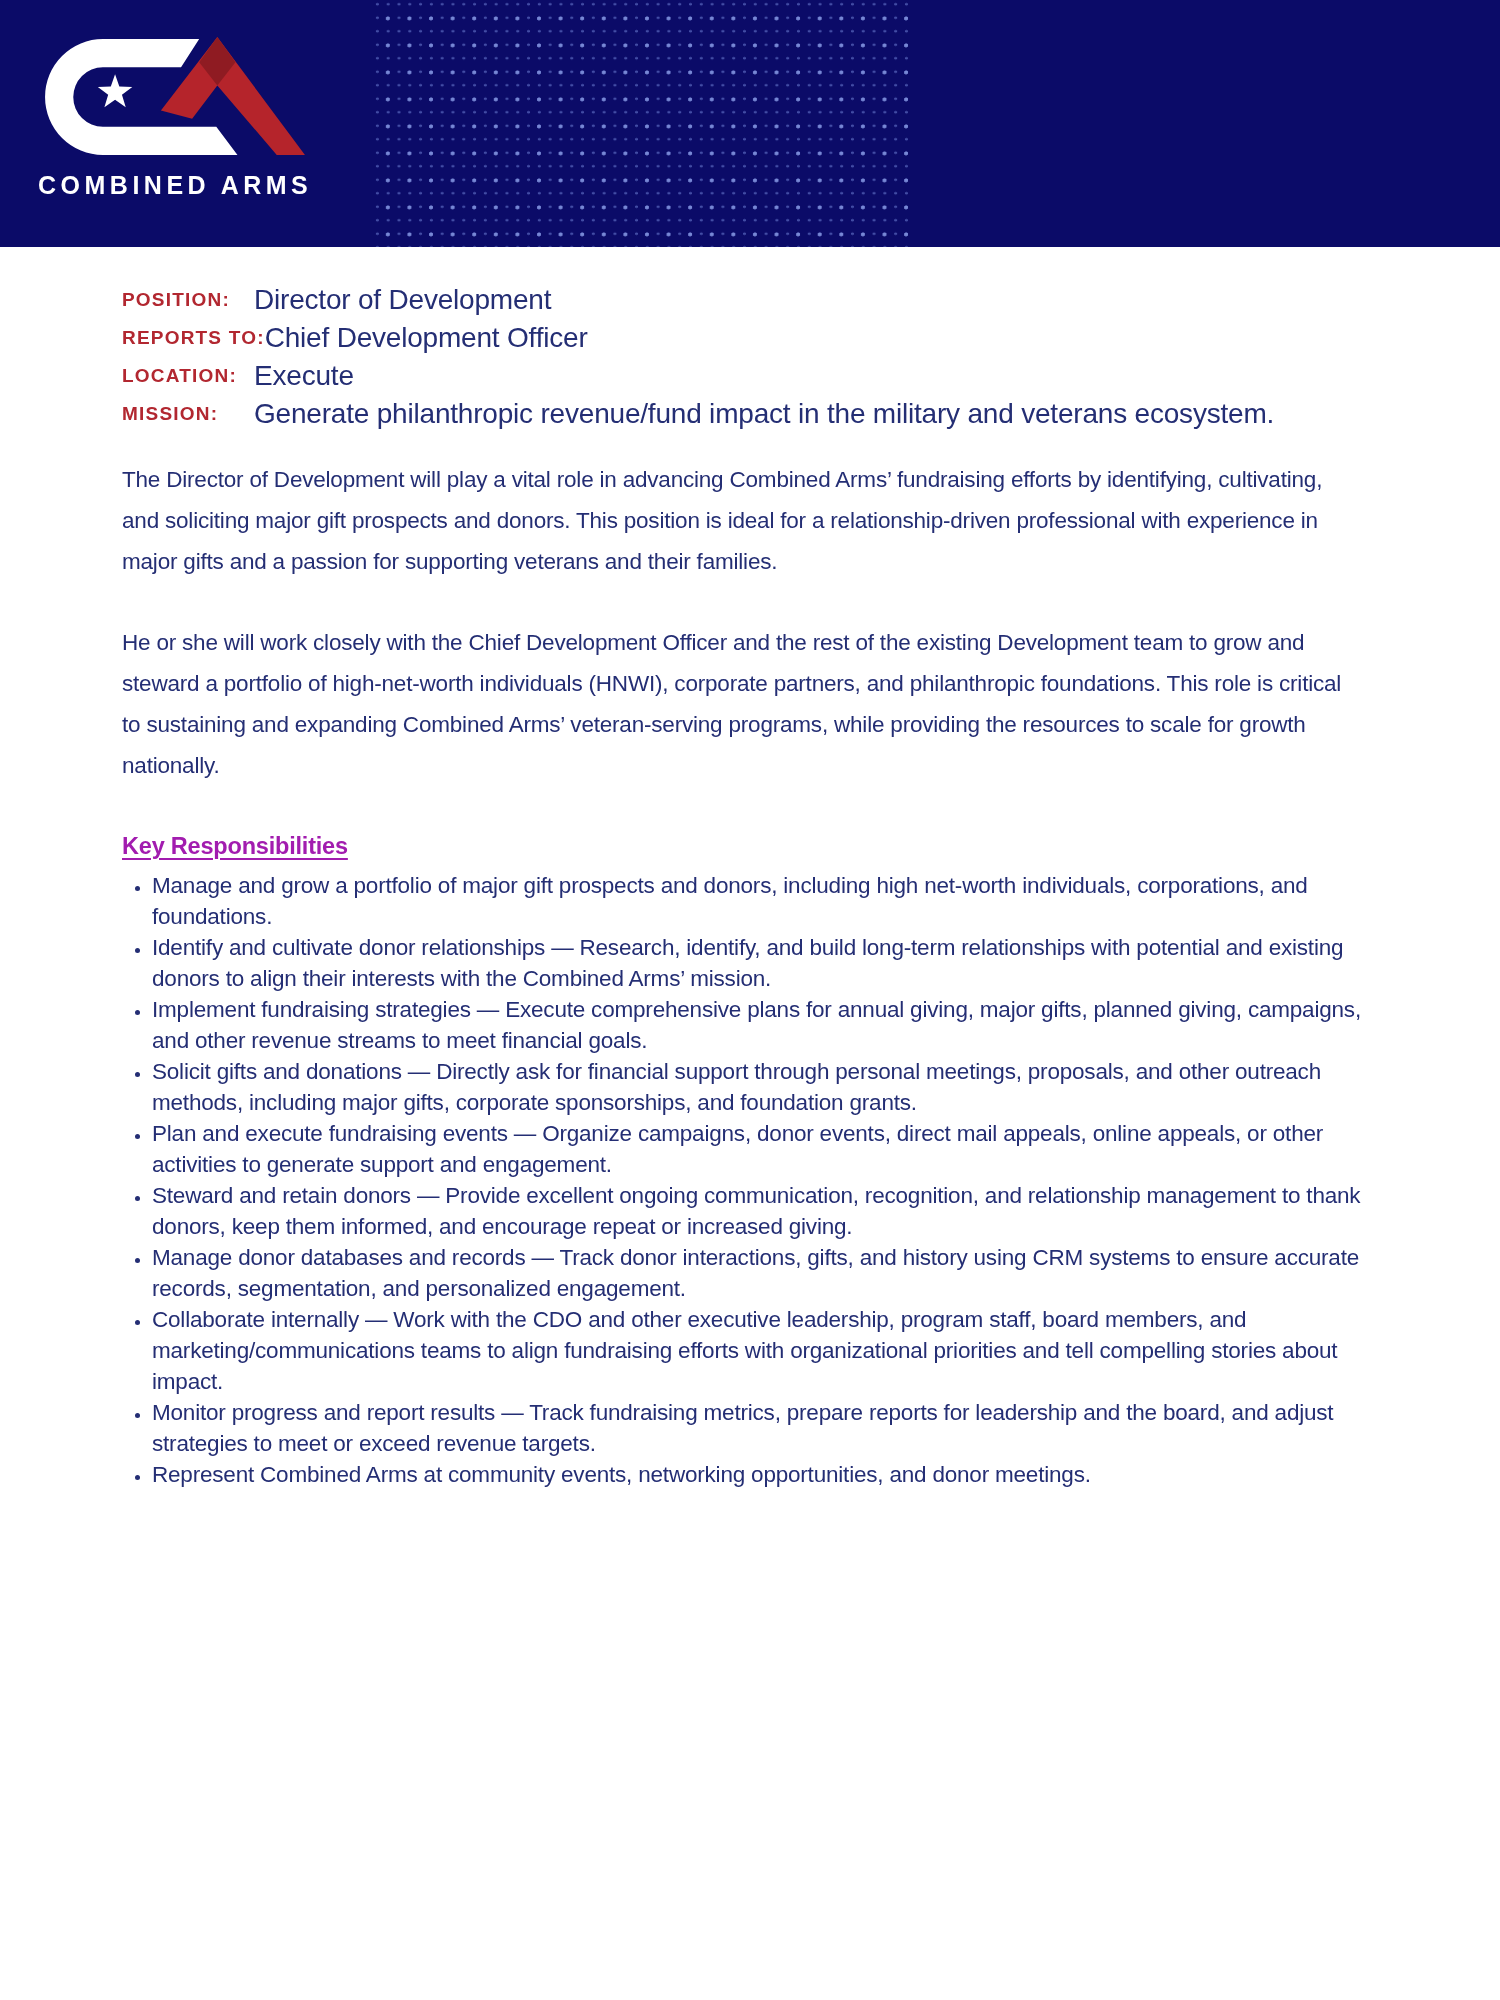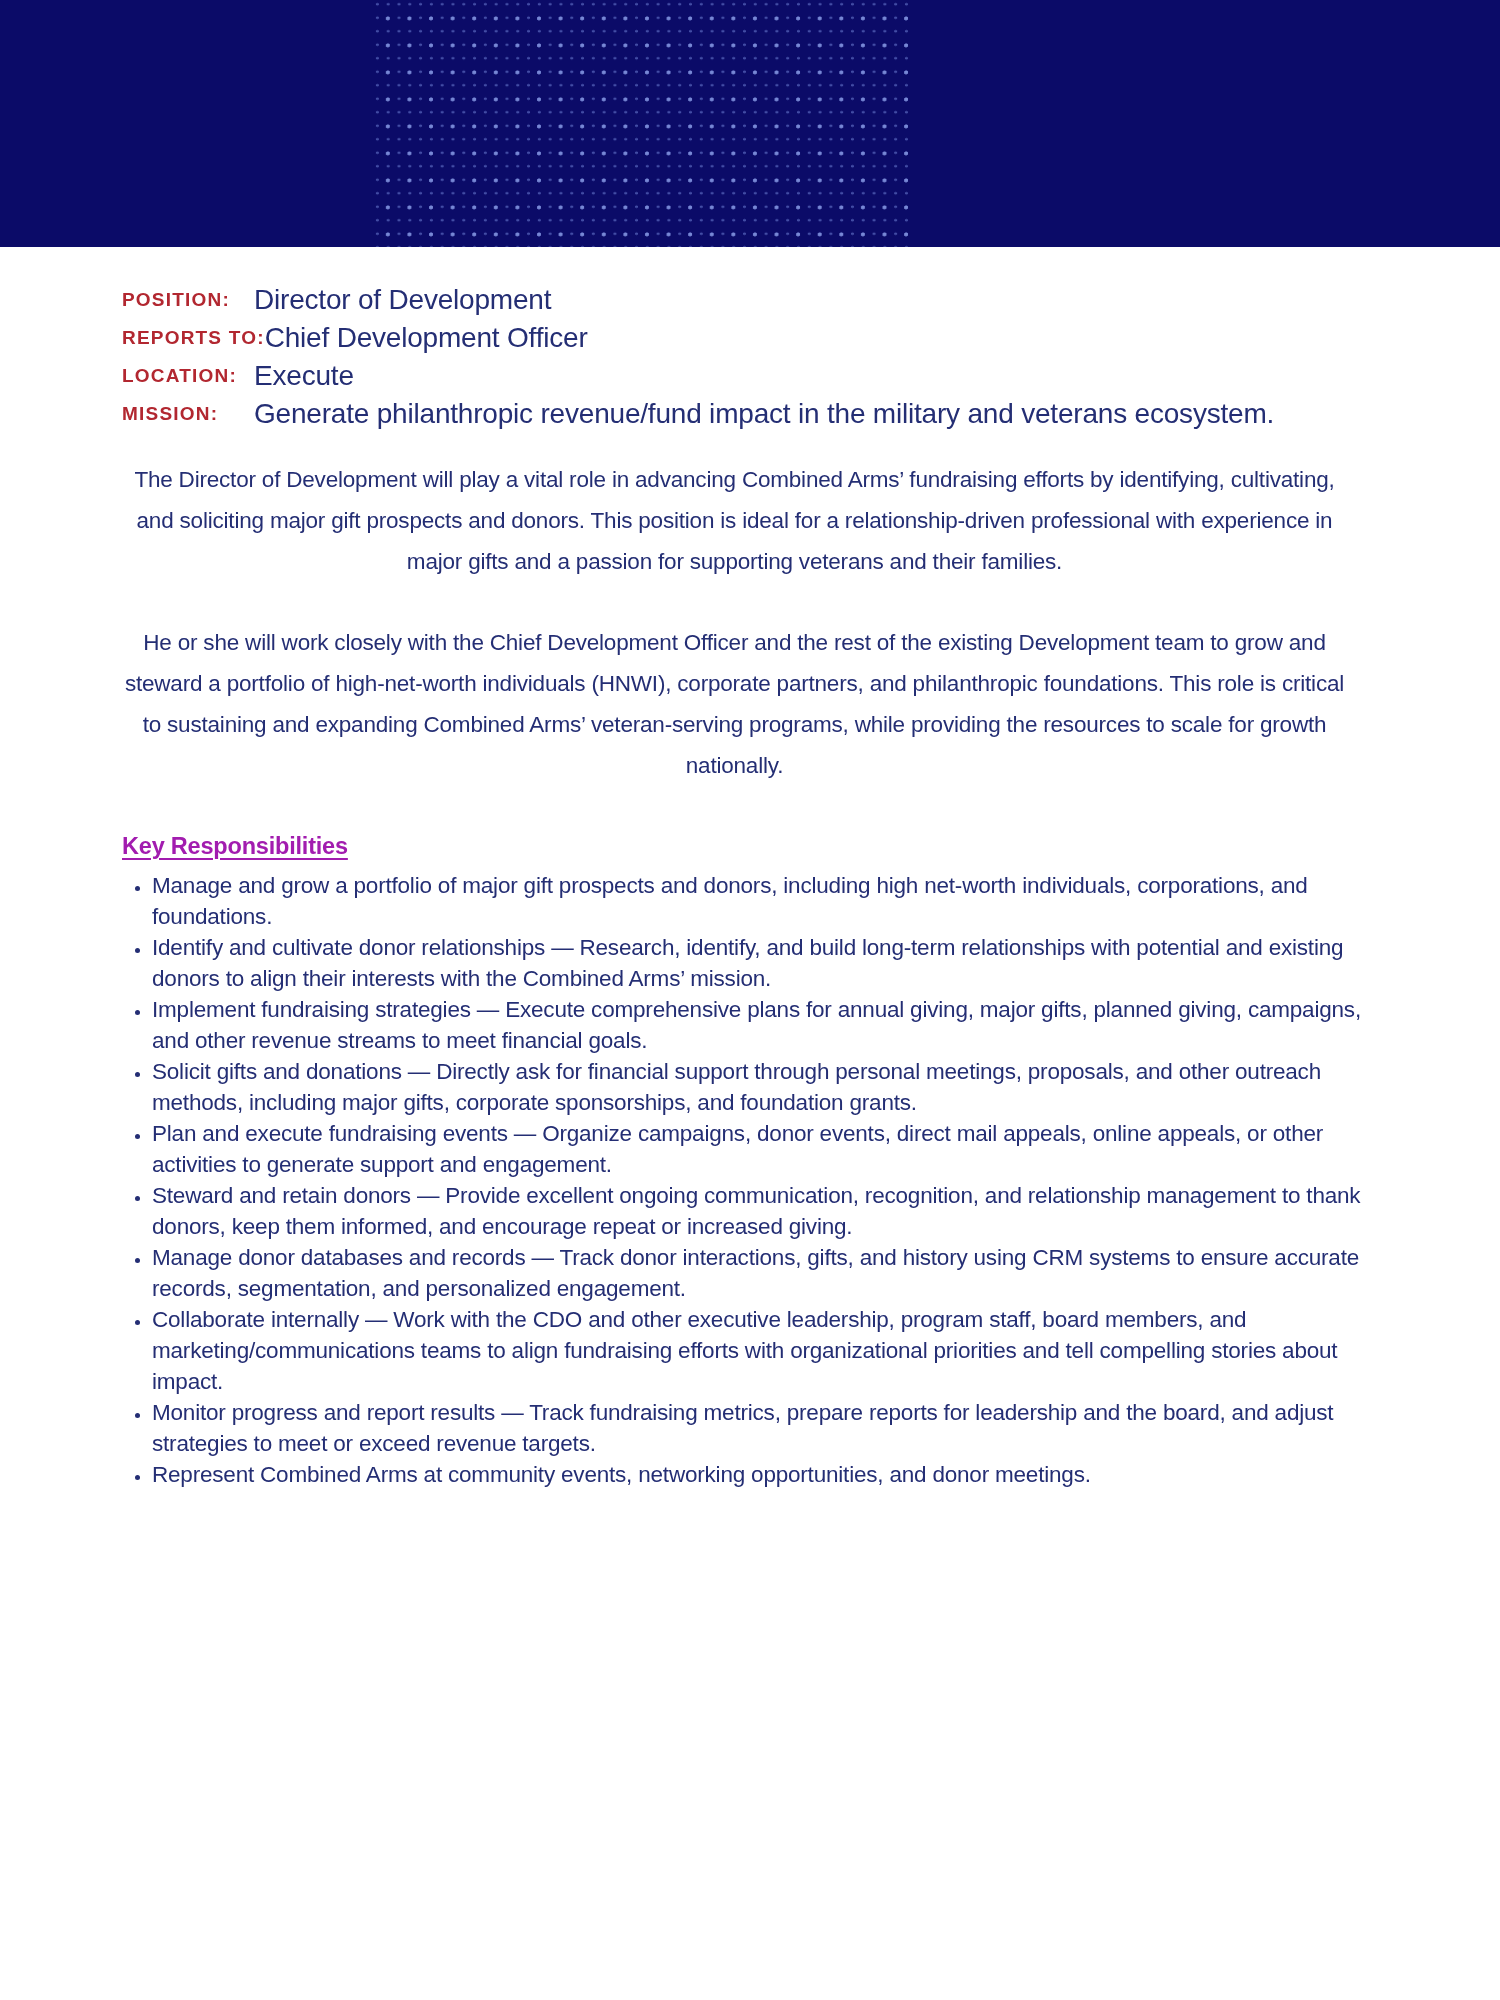--- a/index.html
+++ b/index.html
@@ -35,21 +35,21 @@
   .meta{margin-top:34px;}
   .meta-row{display:flex;line-height:38px;align-items:center;}
   .meta-label{
     flex:0 0 132px;color:#b22730;font-weight:800;font-size:19px;
     letter-spacing:1.2px;white-space:nowrap;
   }
   .meta-value{font-size:28px;font-weight:500;letter-spacing:-0.2px;}
 
   .para{
     max-width:1225px;font-size:22.5px;line-height:41px;font-weight:500;
-    letter-spacing:-0.2px;margin:0;text-align:center;
+    letter-spacing:-0.2px;margin:0;
   }
   .para.first{margin-top:26px;}
   .para.second{margin-top:40px;}
 
   .resp-heading{
     margin:47px 0 0;font-size:23.5px;font-weight:800;letter-spacing:-0.2px;
     text-decoration:underline;text-decoration-thickness:2px;text-underline-offset:4px;
     color:#a21caf;
   }
   .resp-list{
@@ -60,20 +60,29 @@
   }
   .resp-list li::marker{font-size:0.8em;color:#242e74;}
 </style>
 </head>
 <body>
 
 <div class="page">
 
   <header class="masthead">
     <div class="dots"></div>
+    <div class="logo">
+      <svg width="272" height="127" viewBox="0 0 270 126">
+        <path d="M160,7 L64.5,7 A57.5,57.5 0 0 0 64.5,122 L198,122 L177,94 L64.5,94 A29.5,29.5 0 0 1 64.5,35 L142,35 Z" fill="#ffffff"></path>
+        <polygon points="76.5,42 80.73,54.17 93.62,54.44 83.35,62.22 87.08,74.56 76.5,67.2 65.92,74.56 69.65,62.22 59.38,54.44 72.27,54.17" fill="#ffffff"></polygon>
+        <polygon points="178,5 265,122 237,122 178,53 153,86 122,78" fill="#b5242b"></polygon>
+        <polygon points="178,5 196,30 178,53 160,30" fill="#8f1b22"></polygon>
+      </svg>
+      <div class="wordmark">COMBINED ARMS</div>
+    </div>
   </header>
 
   <main class="content">
 
     <div class="meta">
       <div class="meta-row">
         <span class="meta-label">POSITION:</span>
         <span class="meta-value">Director of Development</span>
       </div>
       <div class="meta-row">

